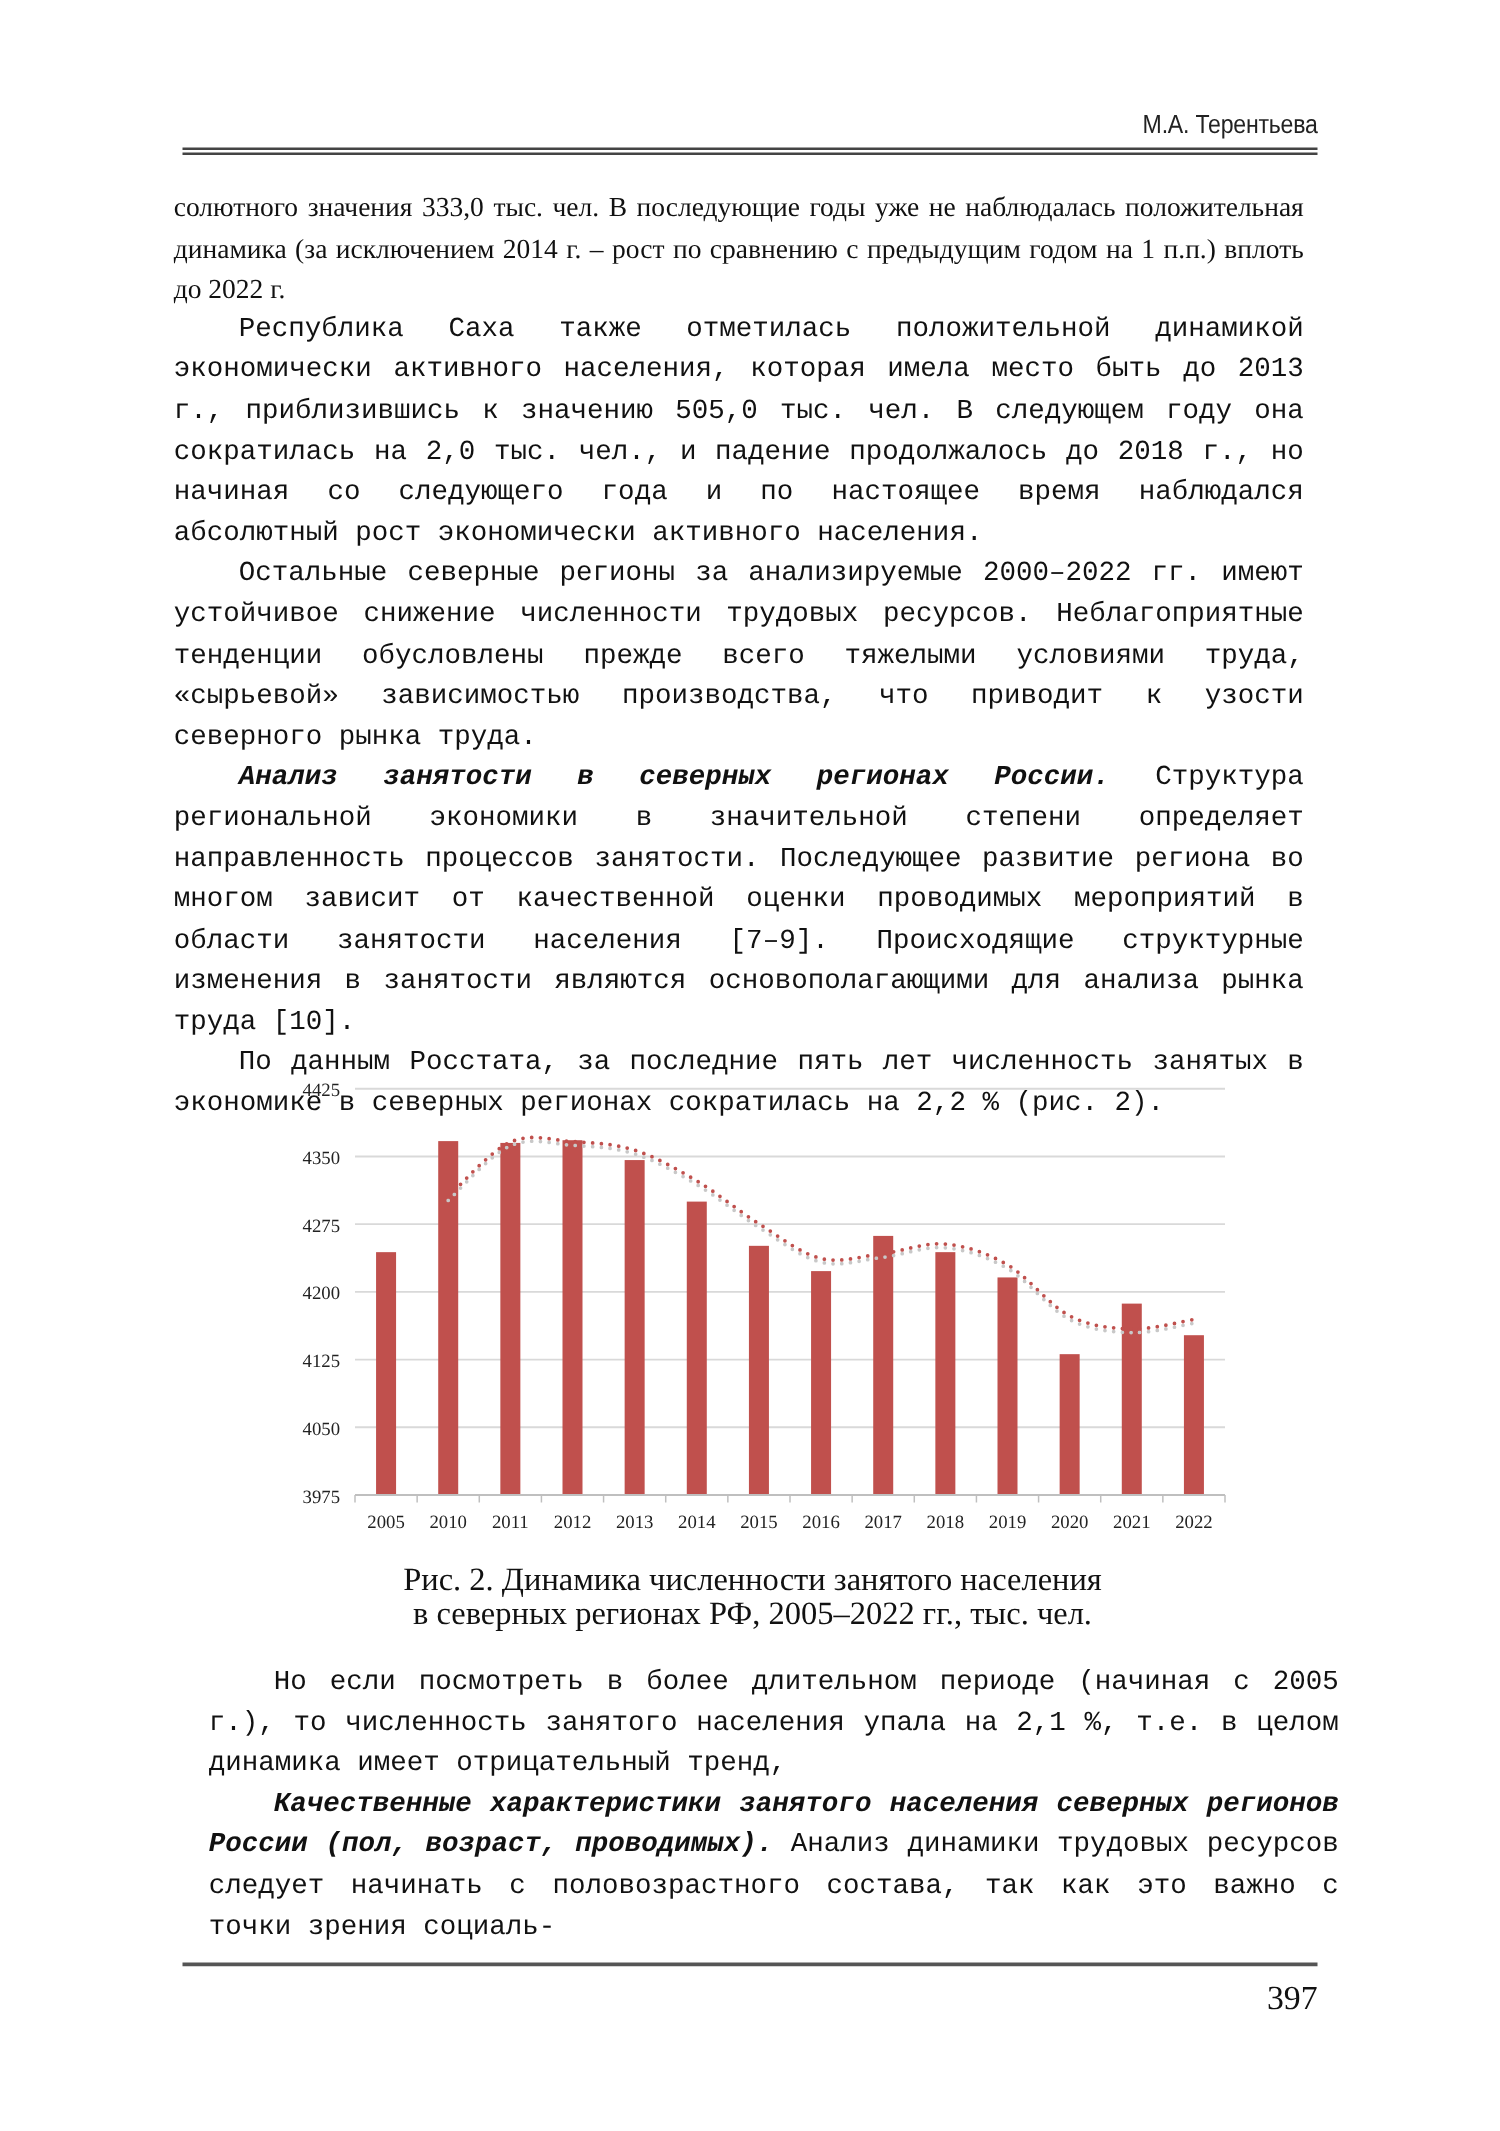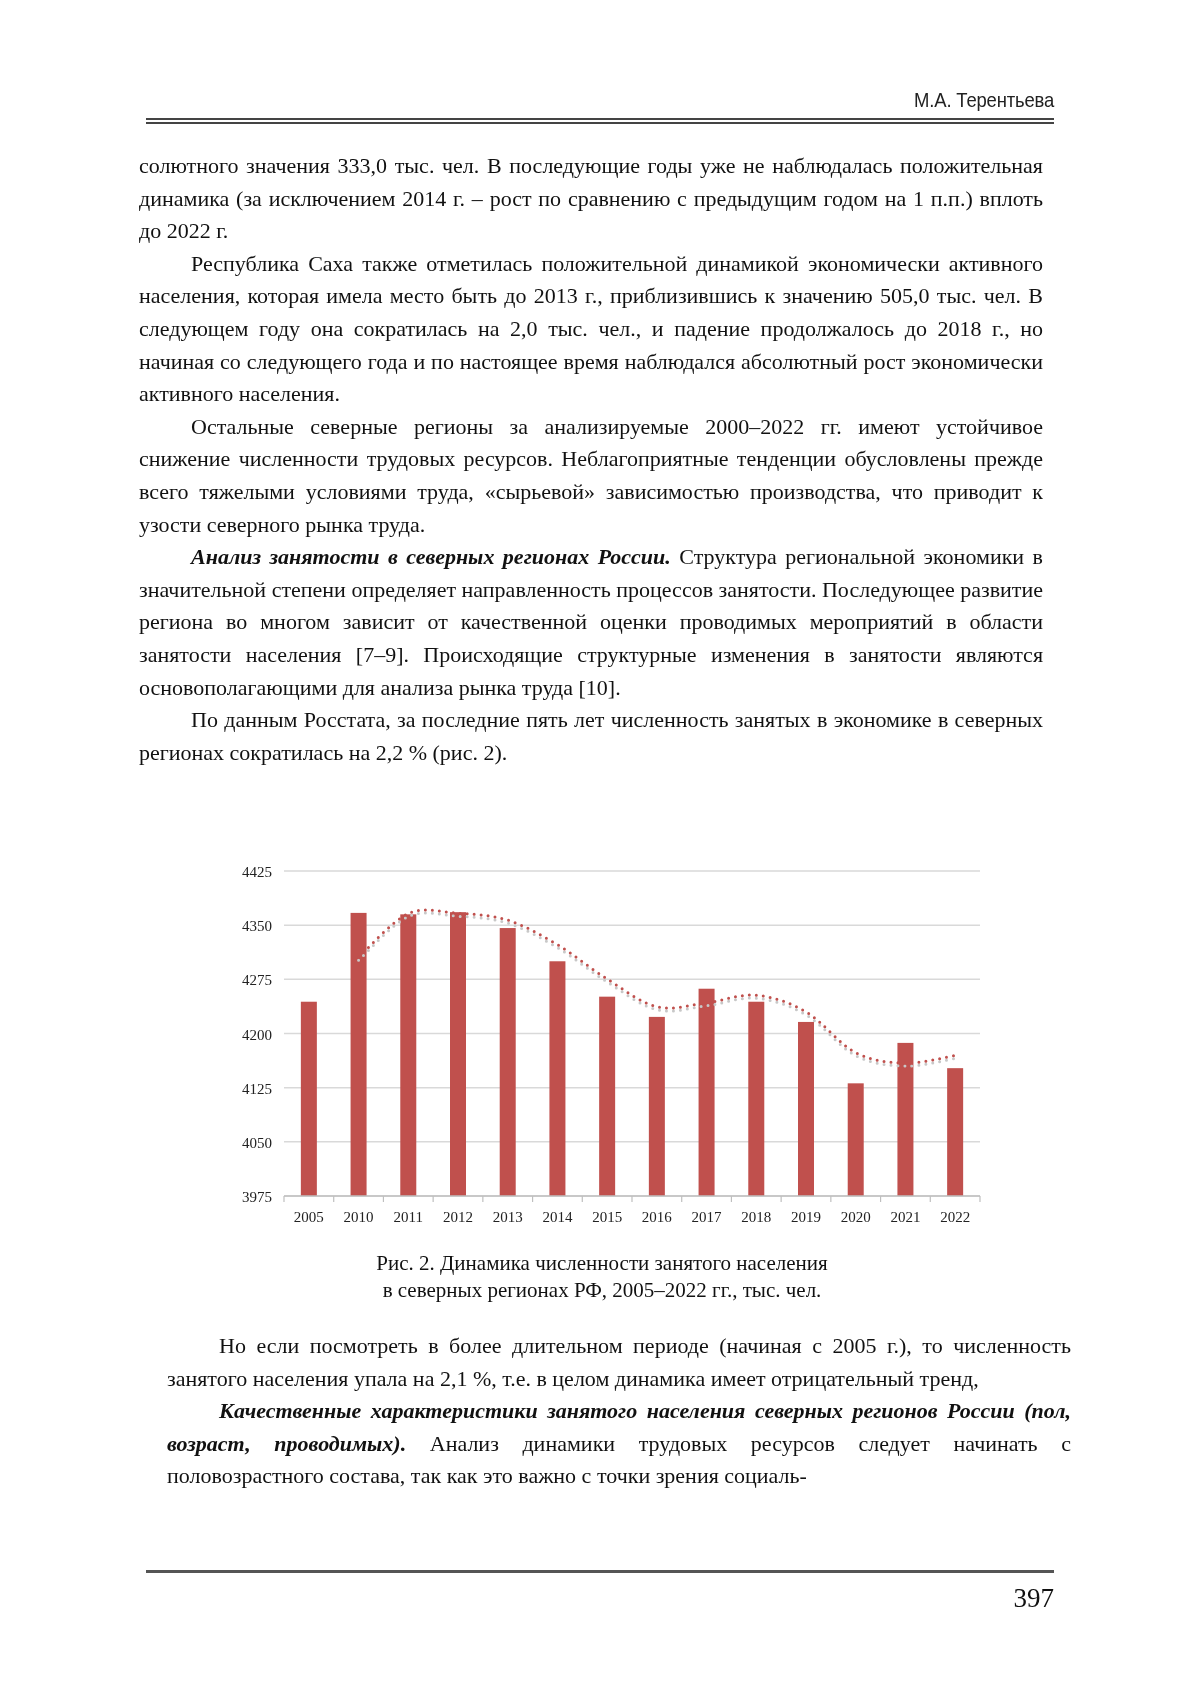--- a/index.html
+++ b/index.html
@@ -7,26 +7,26 @@
            font-family: "Liberation Serif", serif; color: #111; }
     .header-author { position: absolute; right: 146px; top: 88px;
       font-family: "Liberation Sans", sans-serif; font-size: 21px; color: #222;
       transform: scaleX(0.88); transform-origin: right center; letter-spacing: -0.2px; }
     .rule-top { position: absolute; left: 146px; width: 908px; top: 118px; height: 6px;
       border-top: 2px solid #444; border-bottom: 2px solid #444; box-sizing: border-box; }
     .rule-top::after { content: ""; position: absolute; left: 0; right: 0; top: 0; height: 0; }
     .text-block { position: absolute; left: 139px; width: 904px; font-size: 22px; line-height: 32.6px;
       text-align: justify; }
     .text-block p { margin: 0; }
-    .indent { text-indent: 52px; }
+    .indent { text-indent: 52px; font-family: Liberation Mono, monospace; }
     .text-block p.last { text-align-last: left; }
     .bi { font-weight: bold; font-style: italic; }
     .chart-wrap { position: absolute; left: 210px; top: 855px; width: 780px; height: 380px; }
     .caption { position: absolute; left: 150px; width: 904px; top: 1250px; text-align: center;
-      font-size: 21px; line-height: 27px; }
+      font-size: 26px; line-height: 27px; }
     .rule-bottom { position: absolute; left: 146px; width: 908px; top: 1570px; height: 3px; background: #555; }
     .page-number { position: absolute; right: 146px; top: 1583px; font-size: 27px; }
     svg text { font-family: "Liberation Serif", serif; }
   </style>
 </head>
 <body>
 
 <div class="header-author">М.А. Терентьева</div>
 <div class="rule-top"></div>
 

